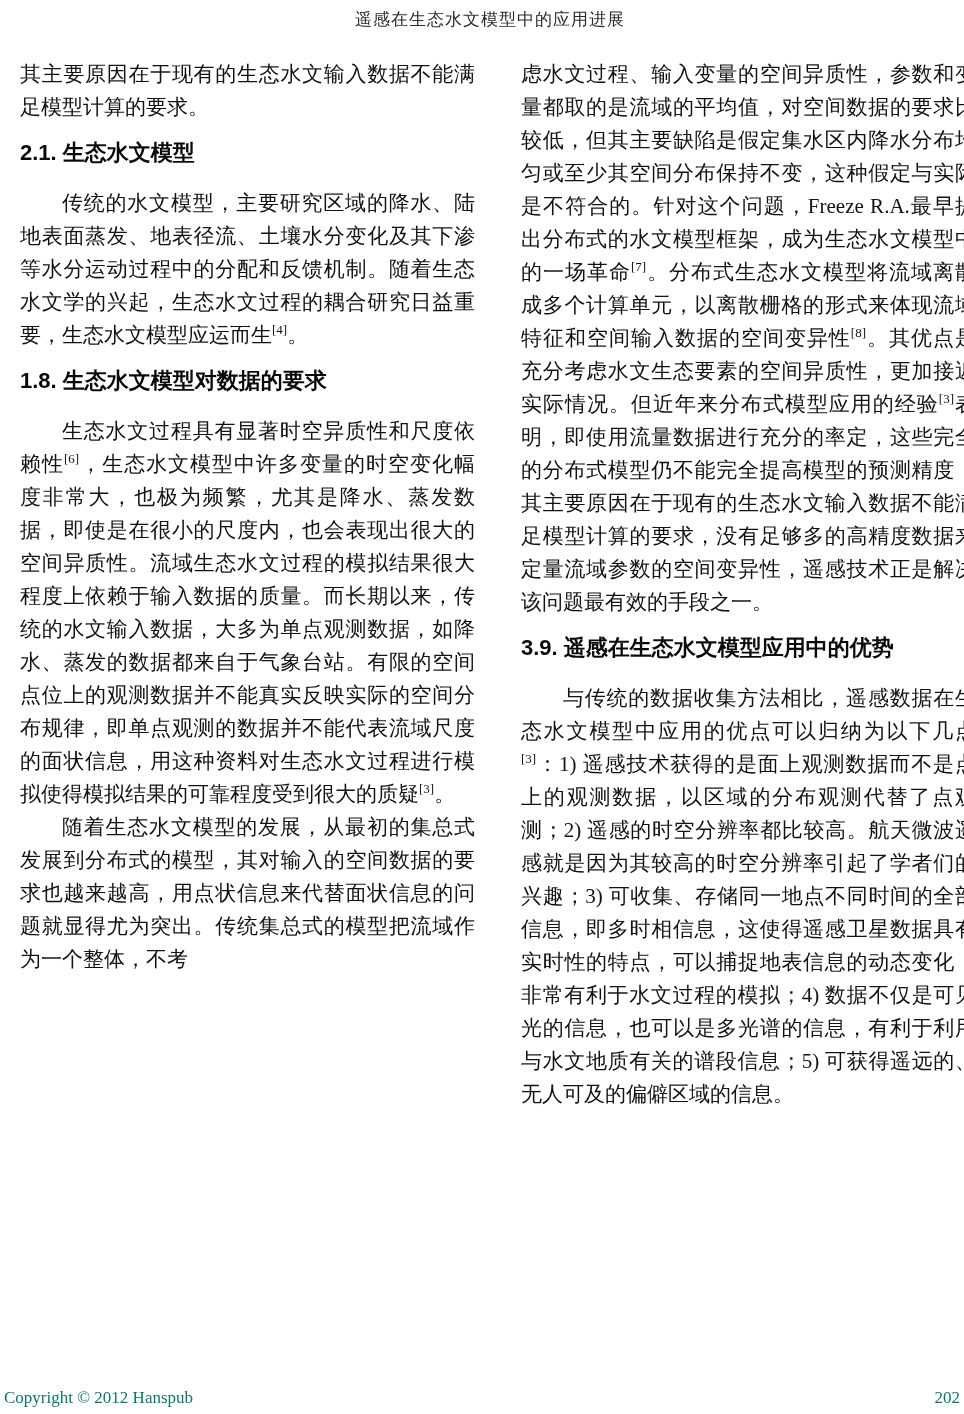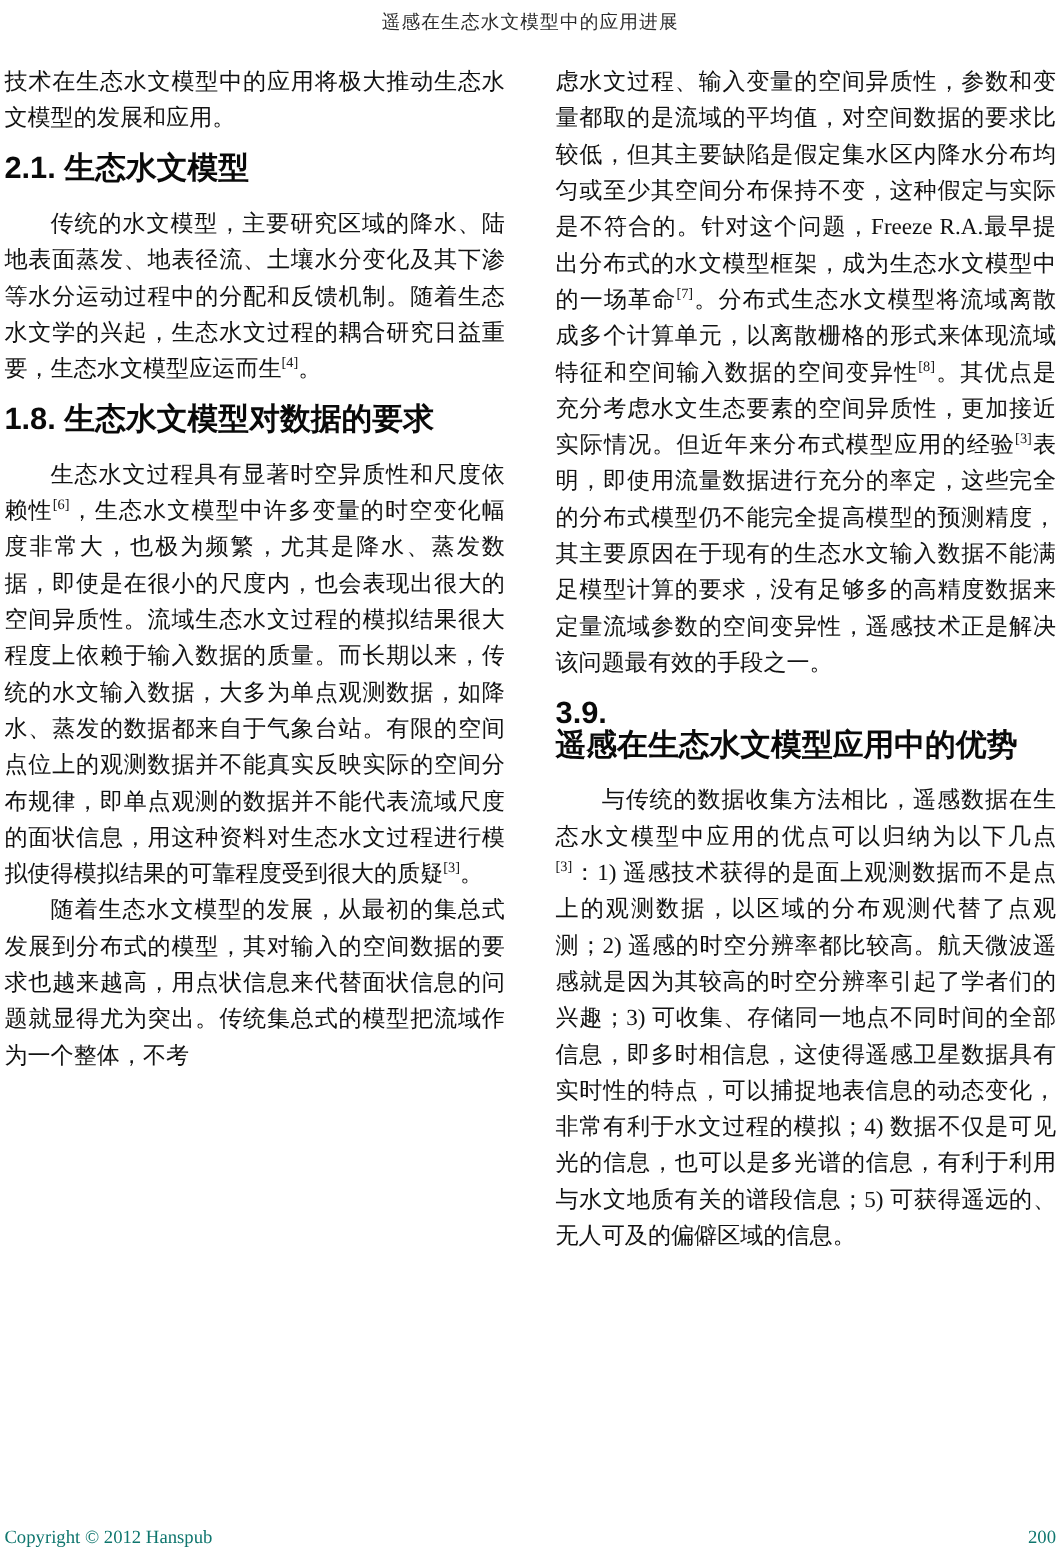--- a/index.html
+++ b/index.html
@@ -9,21 +9,21 @@
   }
   .page {
     position: relative;
     width: 964px;
     height: 1414px;
     margin: 0 auto;
     background: #ffffff;
     color: #121212;
     font-family: "Liberation Serif", "DejaVu Serif", serif;
     box-sizing: border-box;
-    padding: 8px 4px 0 4px;
+    padding: 8px 4px 0 20px;
     overflow: hidden;
   }
   .running-head {
     text-align: center;
     font-size: 17px;
     color: #2b2b2b;
     letter-spacing: 1px;
   }
   .columns {
     display: flex;
@@ -52,21 +52,21 @@
     text-align: left;
     text-indent: 0;
     word-break: keep-all;
   }
   .col h2 {
     font-size: 24px;
     line-height: 30px;
     margin: 17px 0 22px 0;
   }
   .col h3 {
-    font-size: 28px;
+    font-size: 22px;
     line-height: 29px;
     margin: 14px 0 20px 0;
   }
   sup {
     font-size: 0.62em;
     line-height: 0;
     vertical-align: super;
   }
   .footer {
     position: absolute;
@@ -83,21 +83,21 @@
 </head>
 <body>
 
 <div class="page">
 
   <div class="running-head">遥感在生态水文模型中的应用进展</div>
 
   <div class="columns">
 
     <div class="col">
-      <p class="no-indent">技术在生态水文模型中的应用将极大推动生态水文模型的发展和应用。</p>
+      <p class="no-indent">其主要原因在于现有的生态水文输入数据不能满足模型计算的要求。</p>
 
 
       <h3>2.1. 生态水文模型</h3>
 
       <p>传统的水文模型，主要研究区域的降水、陆地表面蒸发、地表径流、土壤水分变化及其下渗等水分运动过程中的分配和反馈机制。随着生态水文学的兴起，生态水文过程的耦合研究日益重要，生态水文模型应运而生<sup>[4]</sup>。</p>
 
 
 
       <h3>1.8. 生态水文模型对数据的要求</h3>
 
@@ -112,16 +112,16 @@
       <h3>3.9. 遥感在生态水文模型应用中的优势</h3>
 
 
       <p>与传统的数据收集方法相比，遥感数据在生态水文模型中应用的优点可以归纳为以下几点<sup>[3]</sup>：1) 遥感技术获得的是面上观测数据而不是点上的观测数据，以区域的分布观测代替了点观测；2) 遥感的时空分辨率都比较高。航天微波遥感就是因为其较高的时空分辨率引起了学者们的兴趣；3) 可收集、存储同一地点不同时间的全部信息，即多时相信息，这使得遥感卫星数据具有实时性的特点，可以捕捉地表信息的动态变化，非常有利于水文过程的模拟；4) 数据不仅是可见光的信息，也可以是多光谱的信息，有利于利用与水文地质有关的谱段信息；5) 可获得遥远的、无人可及的偏僻区域的信息。</p>
     </div>
 
   </div>
 
   <div class="footer">
     <span>Copyright © 2012 Hanspub</span>
-    <span>200</span>
+    <span>202</span>
   </div>
 
 </div>
 
 </body></html>

